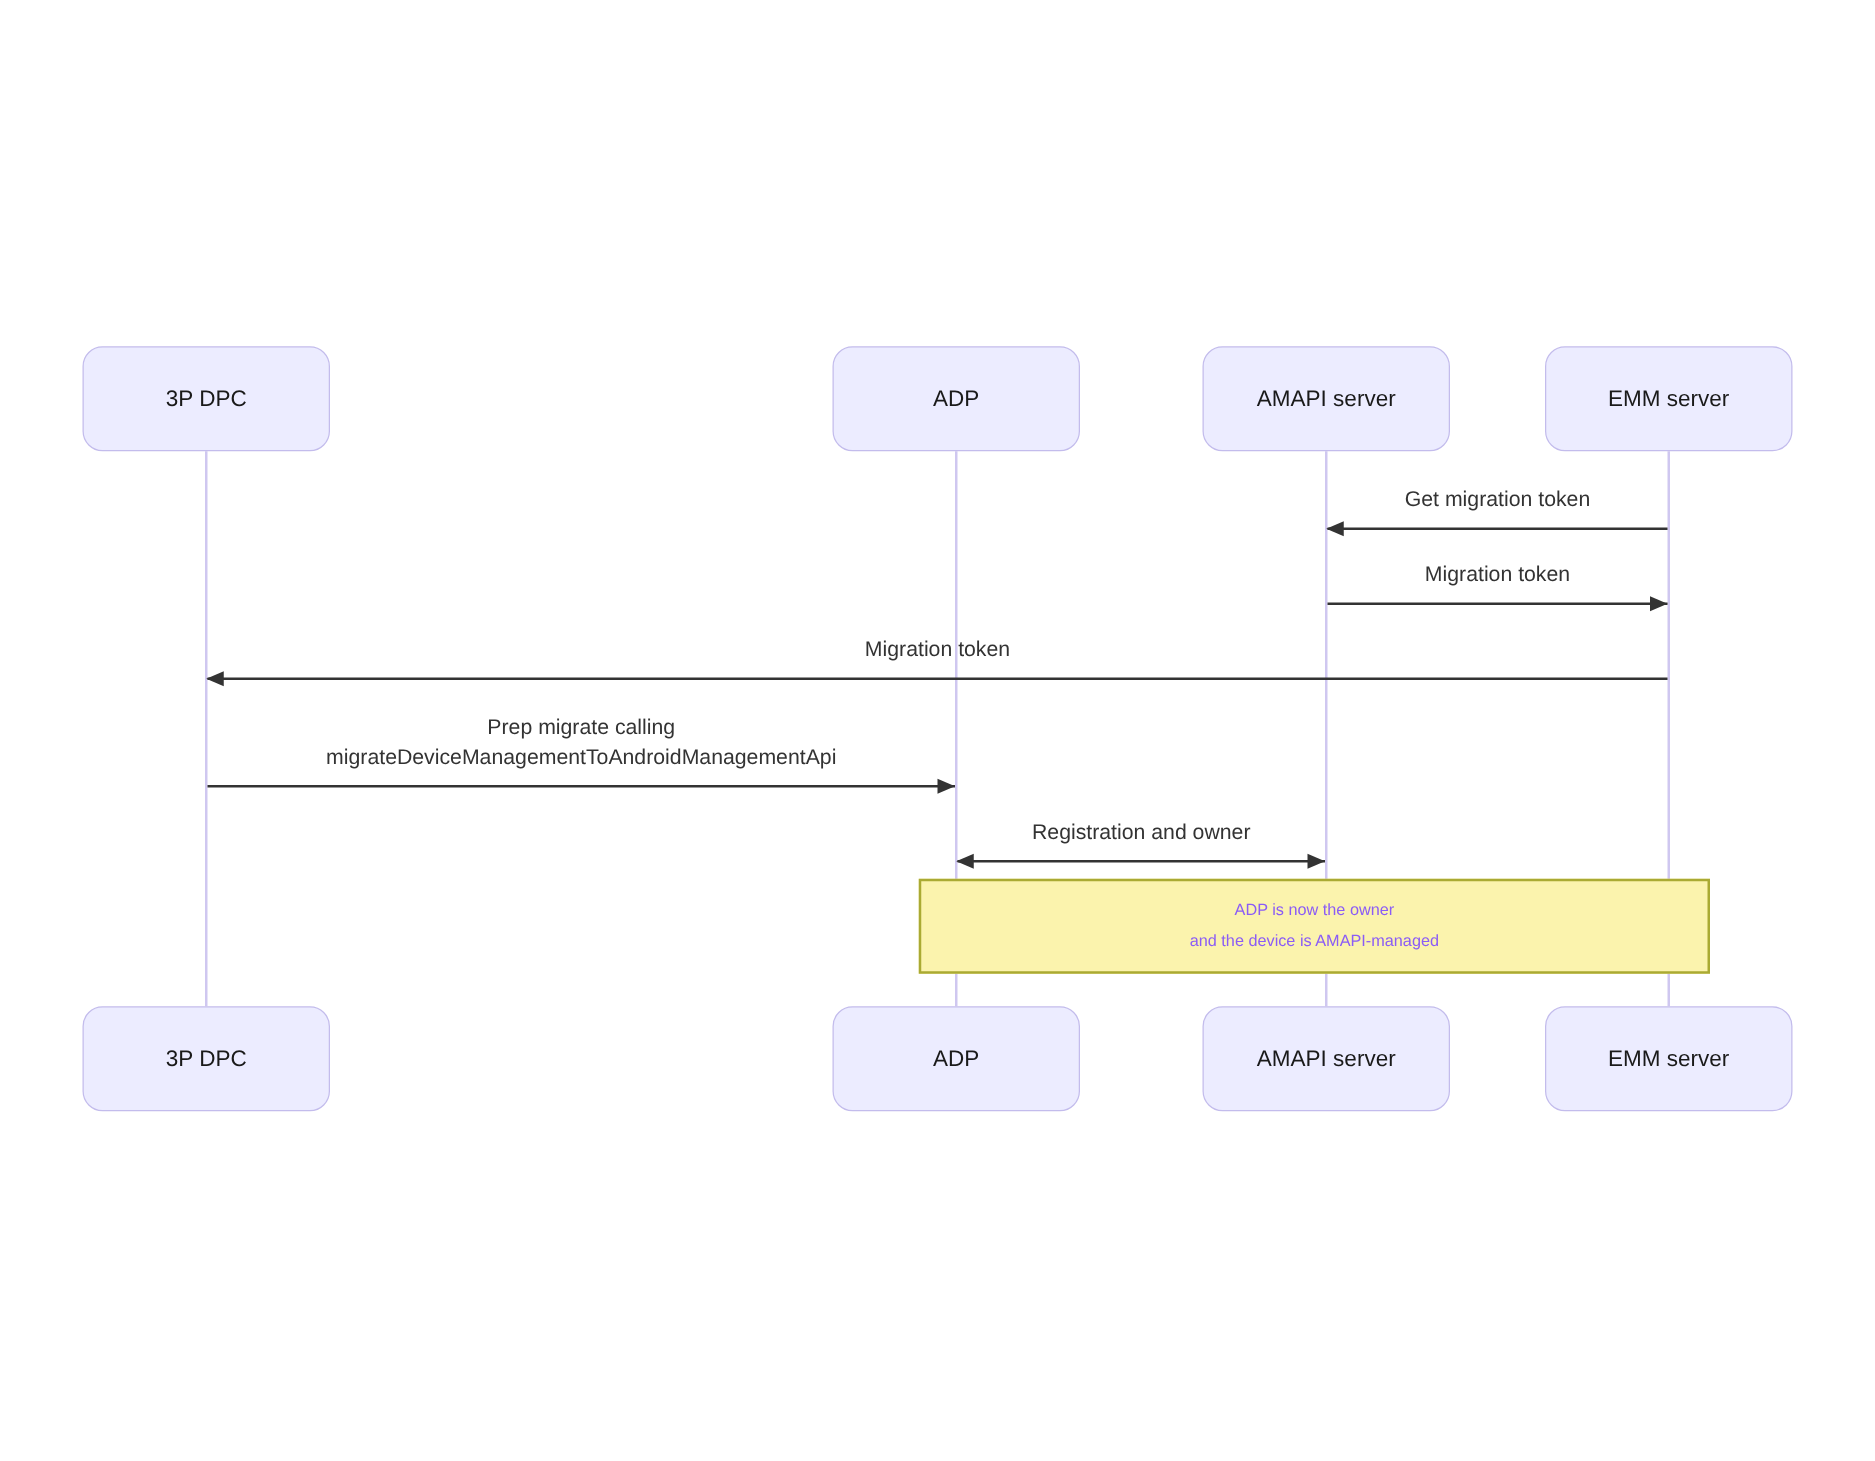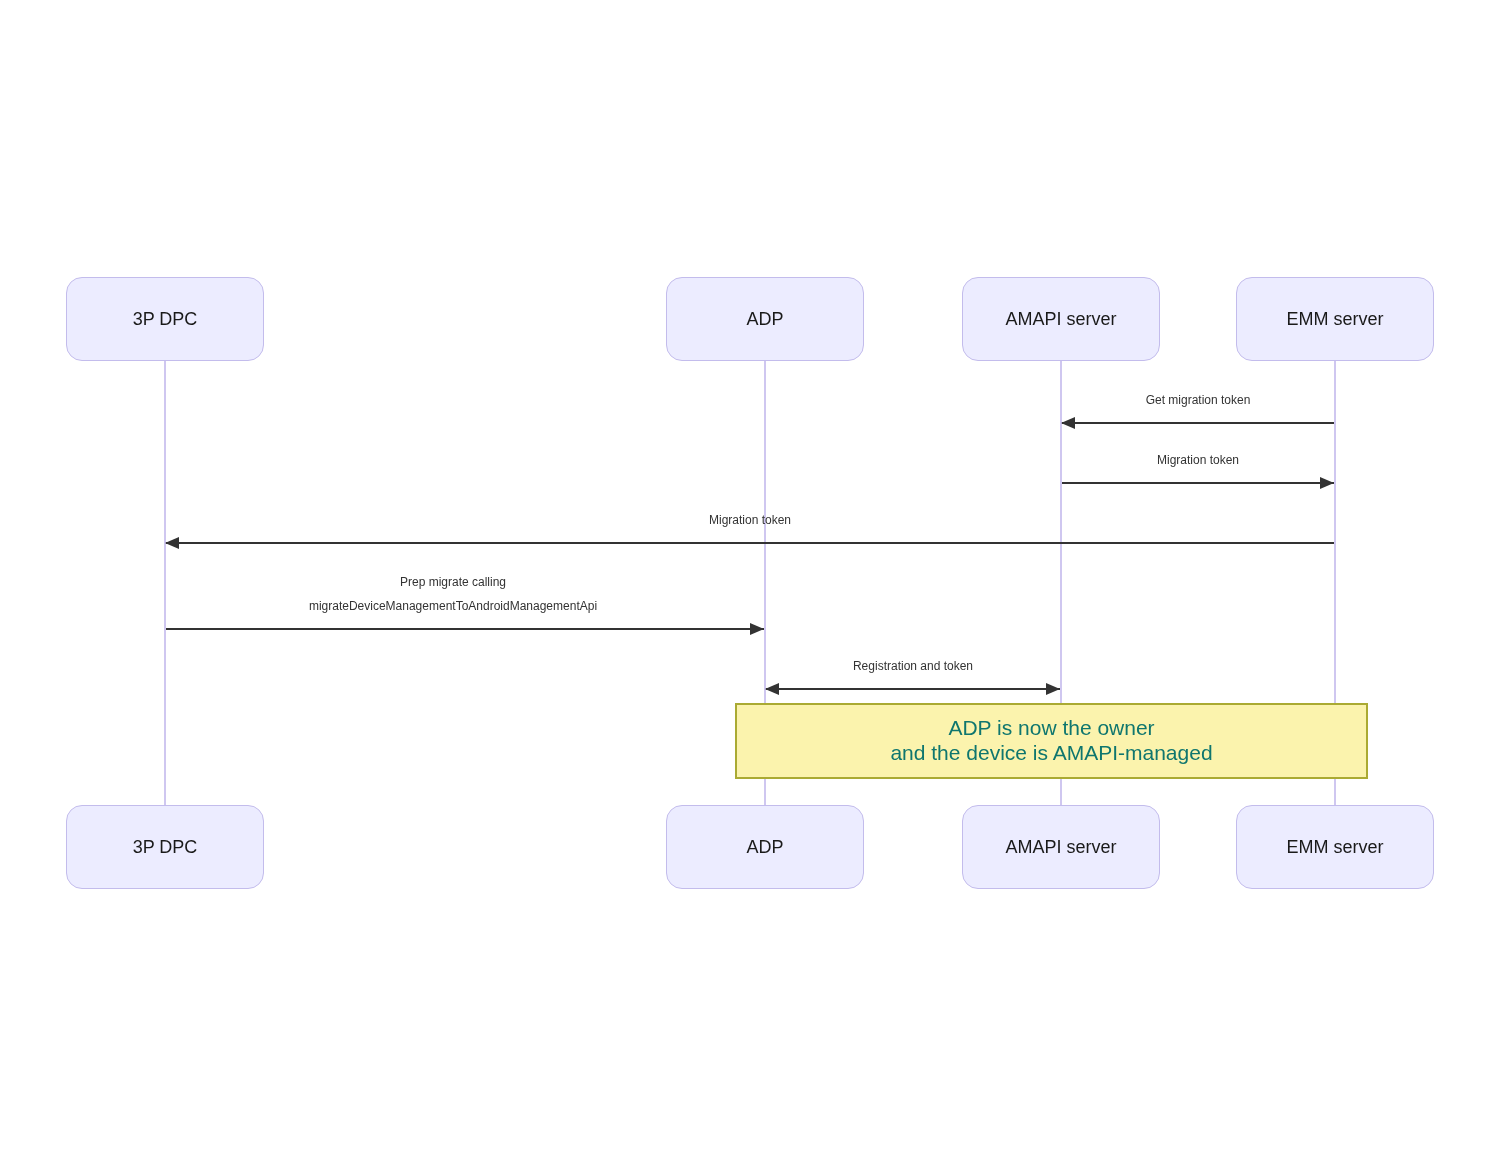--- a/index.html
+++ b/index.html
@@ -34,21 +34,21 @@
     align-items: center;
     justify-content: center;
   }
   .actor-label {
     font-size: 18px;
     color: #1a1a1a;
   }
   .msg-label {
     position: absolute;
     text-align: center;
-    font-size: 12px;
+    font-size: 17px;
     line-height: 24px;
     color: #333333;
     white-space: pre-line;
   }
   .msg-line {
     position: absolute;
     height: 2px;
     background: #333333;
   }
   .ah {
@@ -69,23 +69,23 @@
     box-sizing: border-box;
     background: #fbf3ad;
     border: 2px solid #aaaa33;
   }
   .note-label {
     position: absolute;
     left: 0;
     right: 0;
     top: 10px;
     text-align: center;
-    font-size: 21px;
+    font-size: 13px;
     line-height: 25px;
-    color: #0f766e;
+    color: #8b5cf6;
     white-space: pre-line;
   }
 </style>
 </head>
 <body>
 
 <div class="diagram">
 
   <div class="lifeline" style="left:164px"></div>
   <div class="lifeline" style="left:764px"></div>
@@ -117,28 +117,28 @@
     <div class="ah ah-right" style="left:1320px;top:477px"></div>
   </div>
 
   <div>
     <div class="msg-label" style="left:165px;top:508px;width:1170px">Migration token</div>
     <div class="msg-line" style="left:166px;top:542px;width:1168px"></div>
     <div class="ah ah-left" style="left:165px;top:537px"></div>
   </div>
 
   <div>
-    <div class="msg-label" style="left:153px;top:570px;width:600px">Prep migrate calling
+    <div class="msg-label" style="left:165px;top:570px;width:600px">Prep migrate calling
 migrateDeviceManagementToAndroidManagementApi</div>
     <div class="msg-line" style="left:166px;top:628px;width:598px"></div>
     <div class="ah ah-right" style="left:750px;top:623px"></div>
   </div>
 
   <div>
-    <div class="msg-label" style="left:765px;top:654px;width:296px">Registration and token</div>
+    <div class="msg-label" style="left:765px;top:654px;width:296px">Registration and owner</div>
     <div class="msg-line" style="left:766px;top:688px;width:294px"></div>
     <div class="ah ah-left" style="left:765px;top:683px"></div>
     <div class="ah ah-right" style="left:1046px;top:683px"></div>
   </div>
 
   <div class="note-box">
     <div class="note-label">ADP is now the owner
 and the device is AMAPI-managed</div>
   </div>
 

